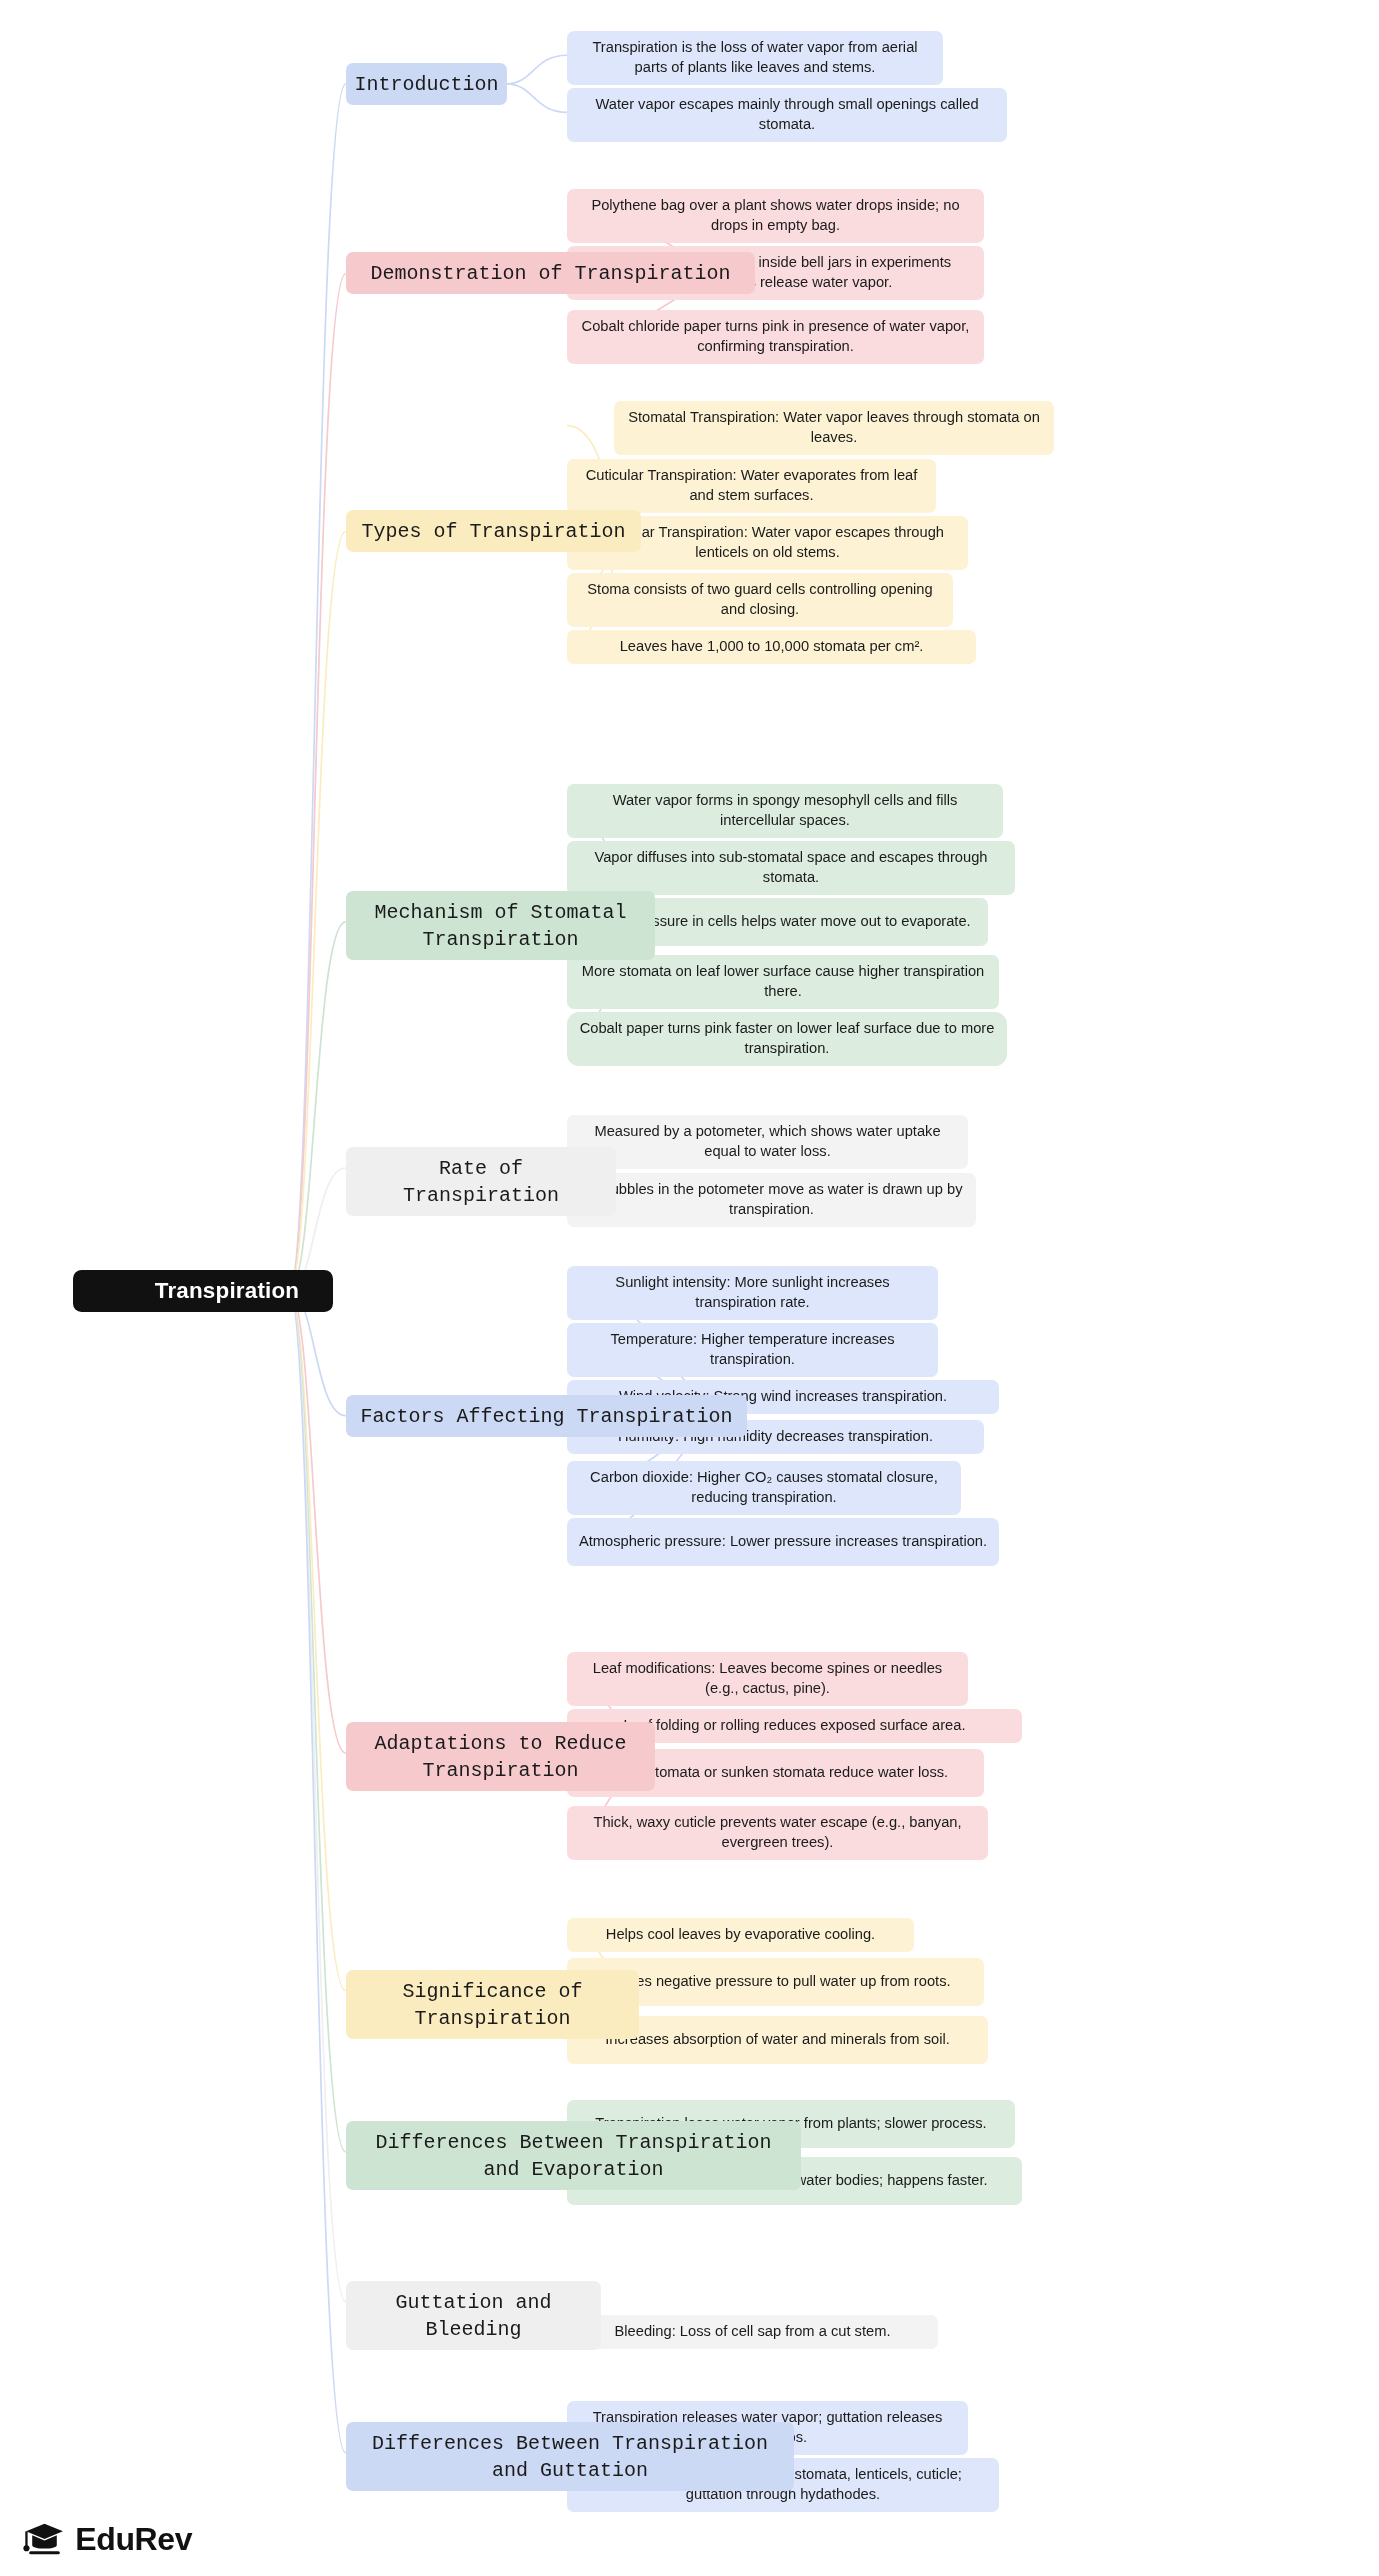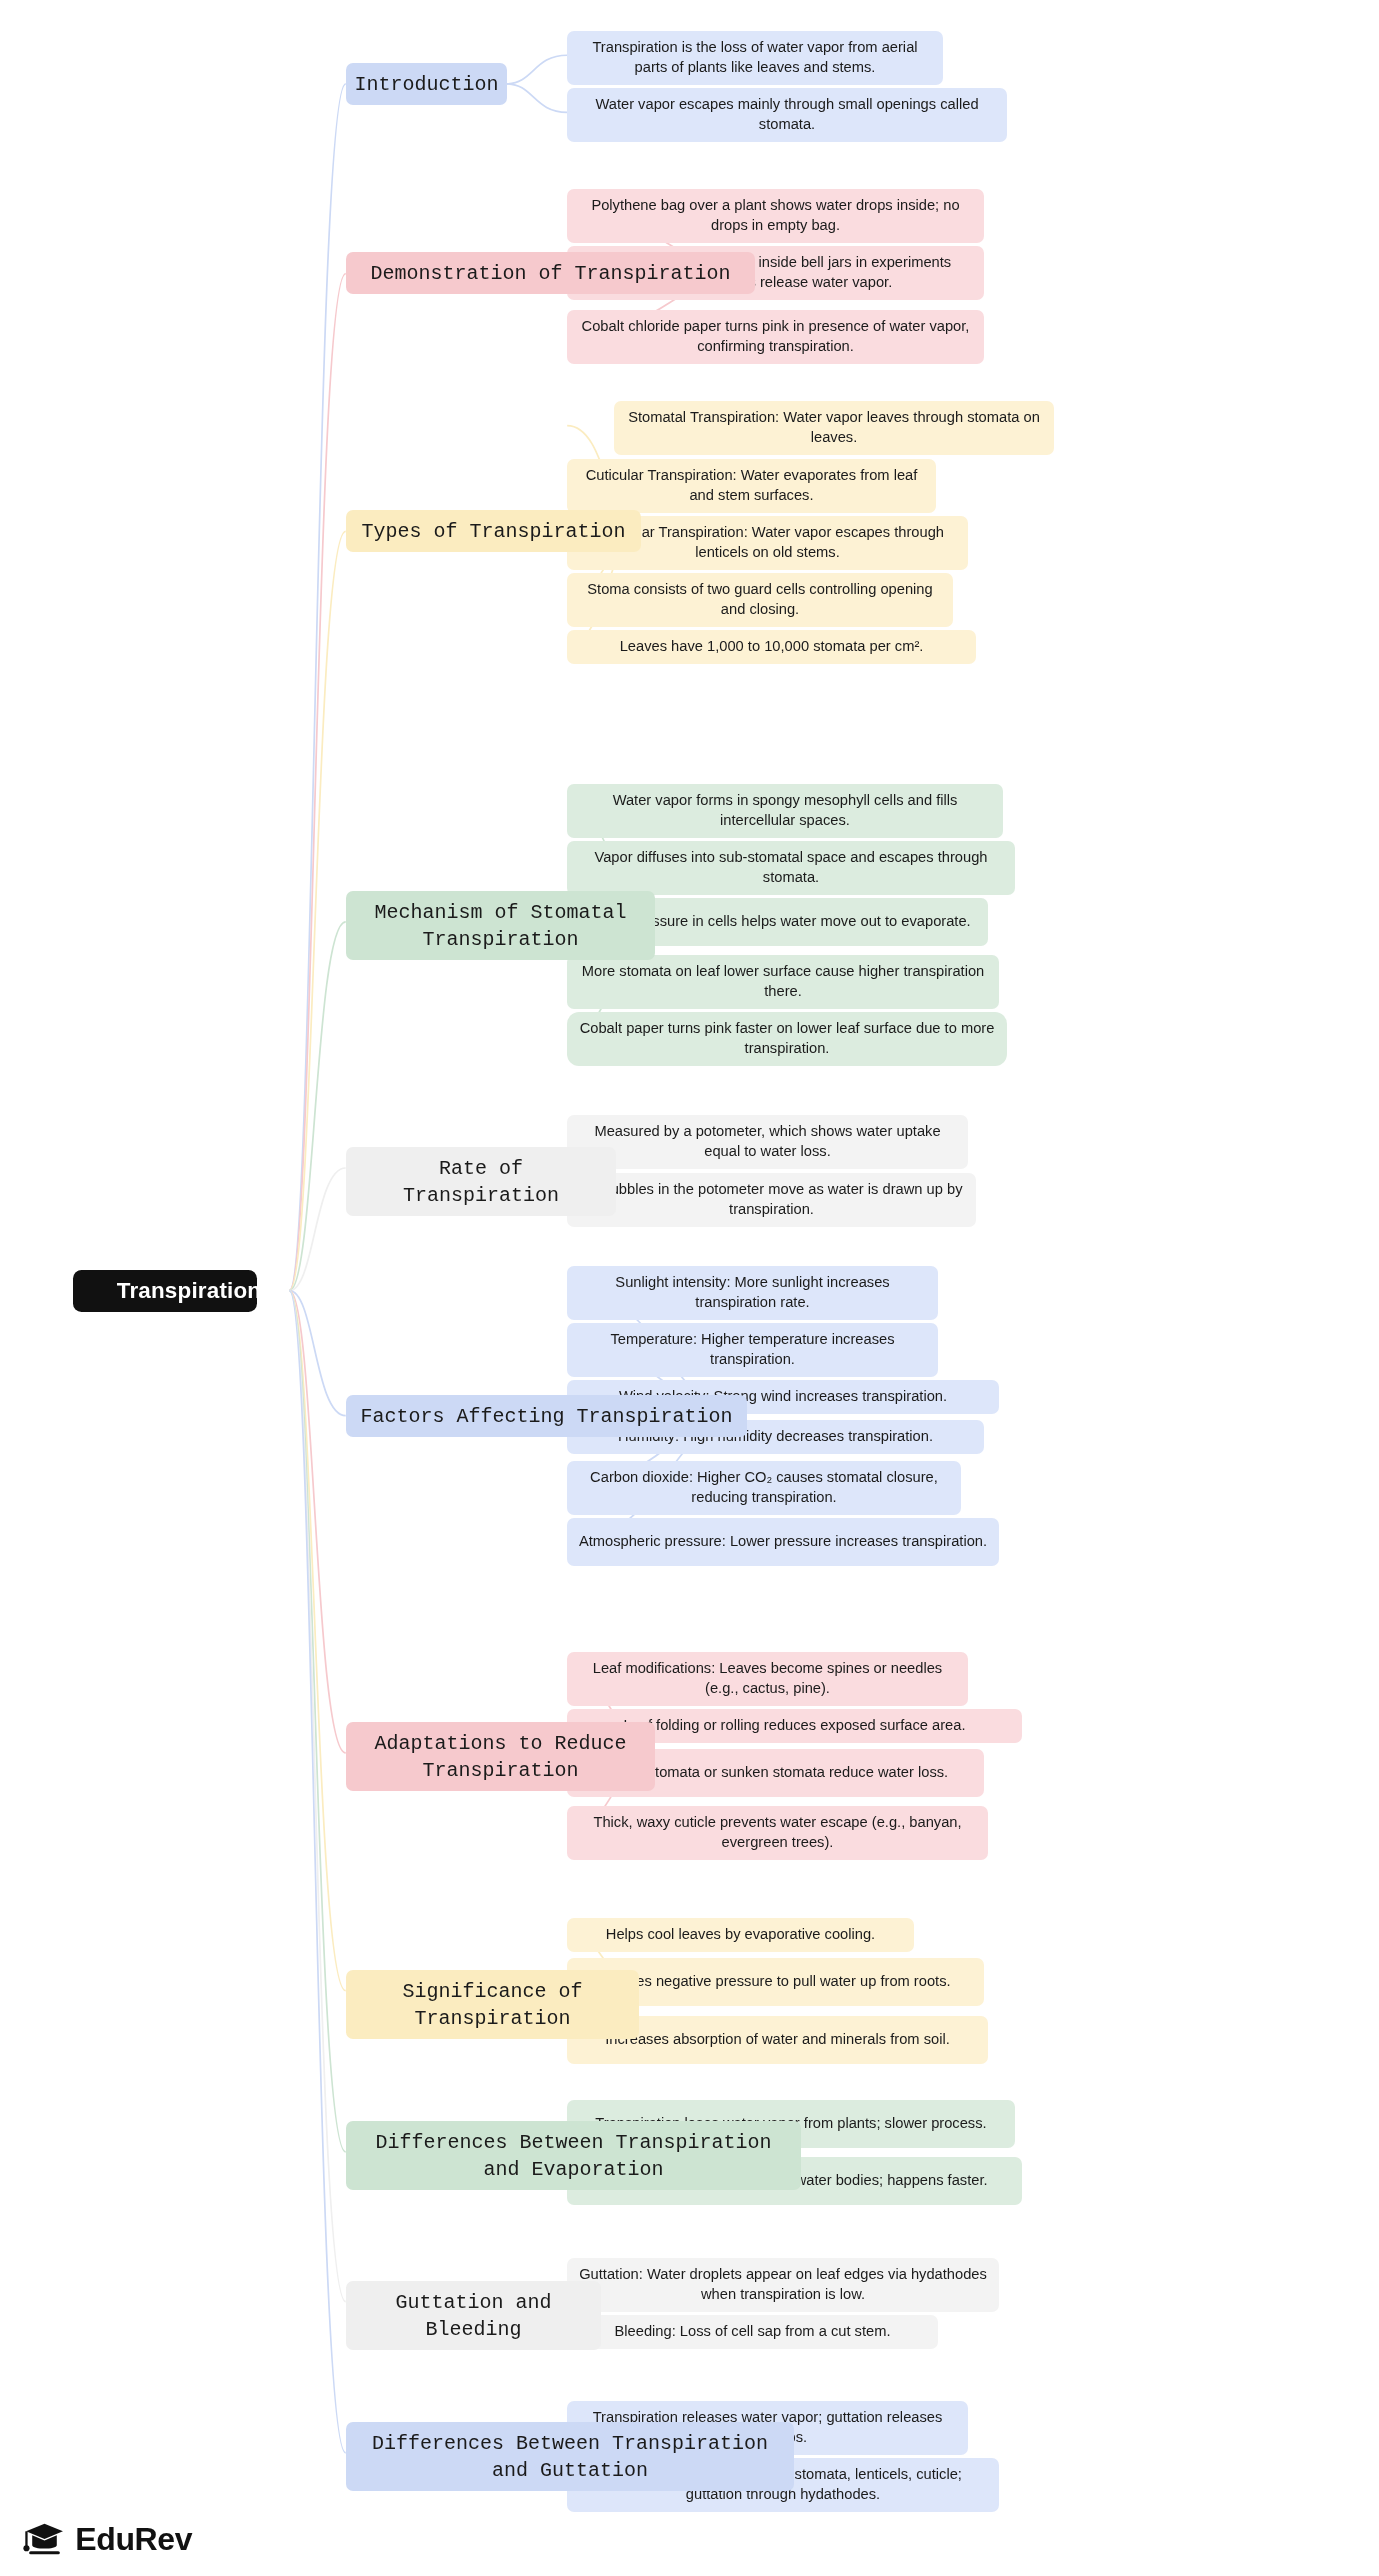--- a/index.html
+++ b/index.html
@@ -129,21 +129,21 @@
       <path d="M 375 1672 C 407.85 1672, 407.85 2788, 448 2788" fill="none" stroke="#cde4d2" stroke-width="2.2"></path>
       <path d="M 1038 2788 C 901.65 2788, 901.65 2751, 735 2751" fill="none" stroke="#cde4d2" stroke-width="2.2"></path>
       <path d="M 1038 2788 C 901.65 2788, 901.65 2825, 735 2825" fill="none" stroke="#cde4d2" stroke-width="2.2"></path>
       <path d="M 375 1672 C 407.85 1672, 407.85 2982, 448 2982" fill="none" stroke="#efefef" stroke-width="2.2"></path>
       <path d="M 778 2982 C 758.65 2982, 758.65 2956, 735 2956" fill="none" stroke="#efefef" stroke-width="2.2"></path>
       <path d="M 778 2982 C 758.65 2982, 758.65 3019, 735 3019" fill="none" stroke="#efefef" stroke-width="2.2"></path>
       <path d="M 375 1672 C 407.85 1672, 407.85 3178, 448 3178" fill="none" stroke="#ccd9f5" stroke-width="2.2"></path>
       <path d="M 1028 3178 C 896.15 3178, 896.15 3141, 735 3141" fill="none" stroke="#ccd9f5" stroke-width="2.2"></path>
       <path d="M 1028 3178 C 896.15 3178, 896.15 3215, 735 3215" fill="none" stroke="#ccd9f5" stroke-width="2.2"></path>
     </svg>
-<div class="node root" style="left: 73px; top: 1270px; width: 184px; min-height: 42px; padding-left: 48px;">
+<div class="node root" style="left: 73px; top: 1270px; width: 260px; min-height: 42px; padding-left: 48px;">
       <span>Transpiration</span>
     </div>
     <div class="node leaf c-blue-l" style="left: 567px; top: 31px; width: 376px; min-height: 48px;">
       <span>Transpiration is the loss of water vapor from aerial parts of plants like leaves and stems.</span>
     </div>
     <div class="node leaf c-blue-l" style="left: 567px; top: 88px; width: 440px; min-height: 48px;">
       <span>Water vapor escapes mainly through small openings called stomata.</span>
     </div>
     <div class="node branch c-blue" style="left: 346px; top: 63px; width: 161px; min-height: 42px;">
       <span>Introduction</span>
@@ -254,23 +254,20 @@
       <span>Significance of Transpiration</span>
     </div>
     <div class="node leaf c-green-l" style="left: 567px; top: 2100px; width: 448px; min-height: 48px;">
       <span>Transpiration loses water vapor from plants; slower process.</span>
     </div>
     <div class="node leaf c-green-l" style="left: 567px; top: 2157px; width: 455px; min-height: 48px;">
       <span>Evaporation loses water from water bodies; happens faster.</span>
     </div>
     <div class="node branch c-green" style="left: 346px; top: 2121px; width: 455px; min-height: 63px;">
       <span>Differences Between Transpiration and Evaporation</span>
-    </div>
-    <div class="node leaf c-gray-l" style="left: 567px; top: 2258px; width: 432px; min-height: 48px;">
-      <span>Guttation: Water droplets appear on leaf edges via hydathodes when transpiration is low.</span>
     </div>
     <div class="node leaf c-gray-l" style="left: 567px; top: 2315px; width: 371px; min-height: 31px;">
       <span>Bleeding: Loss of cell sap from a cut stem.</span>
     </div>
     <div class="node branch c-gray" style="left: 346px; top: 2281px; width: 255px; min-height: 42px;">
       <span>Guttation and Bleeding</span>
     </div>
     <div class="node leaf c-blue-l" style="left: 567px; top: 2401px; width: 401px; min-height: 48px;">
       <span>Transpiration releases water vapor; guttation releases liquid drops.</span>
     </div>

